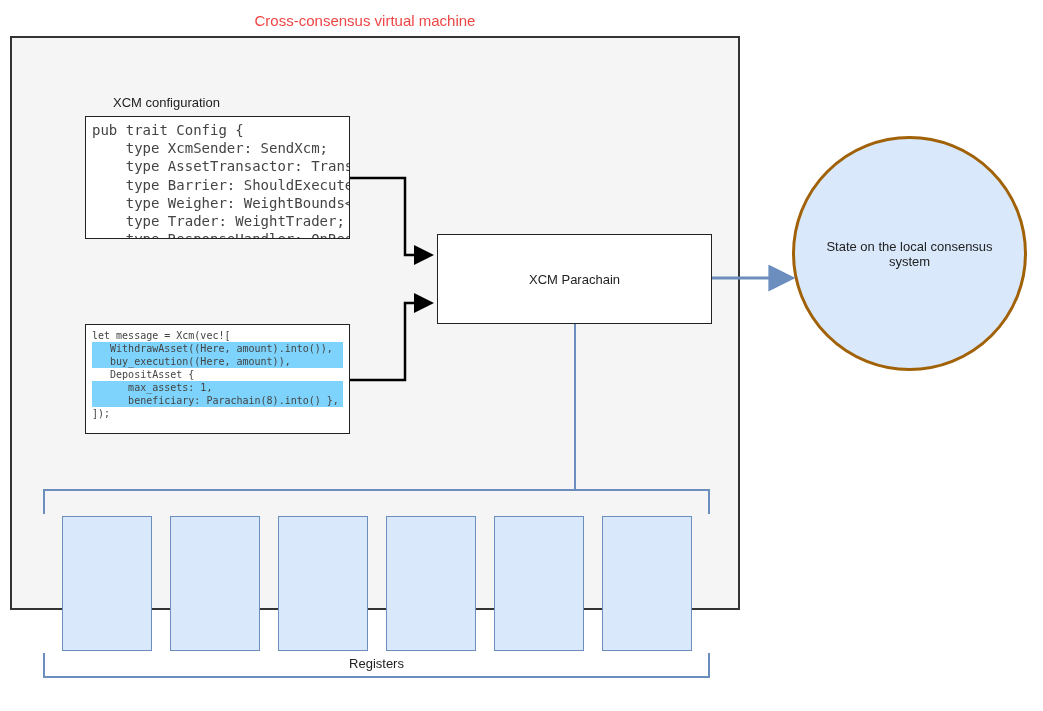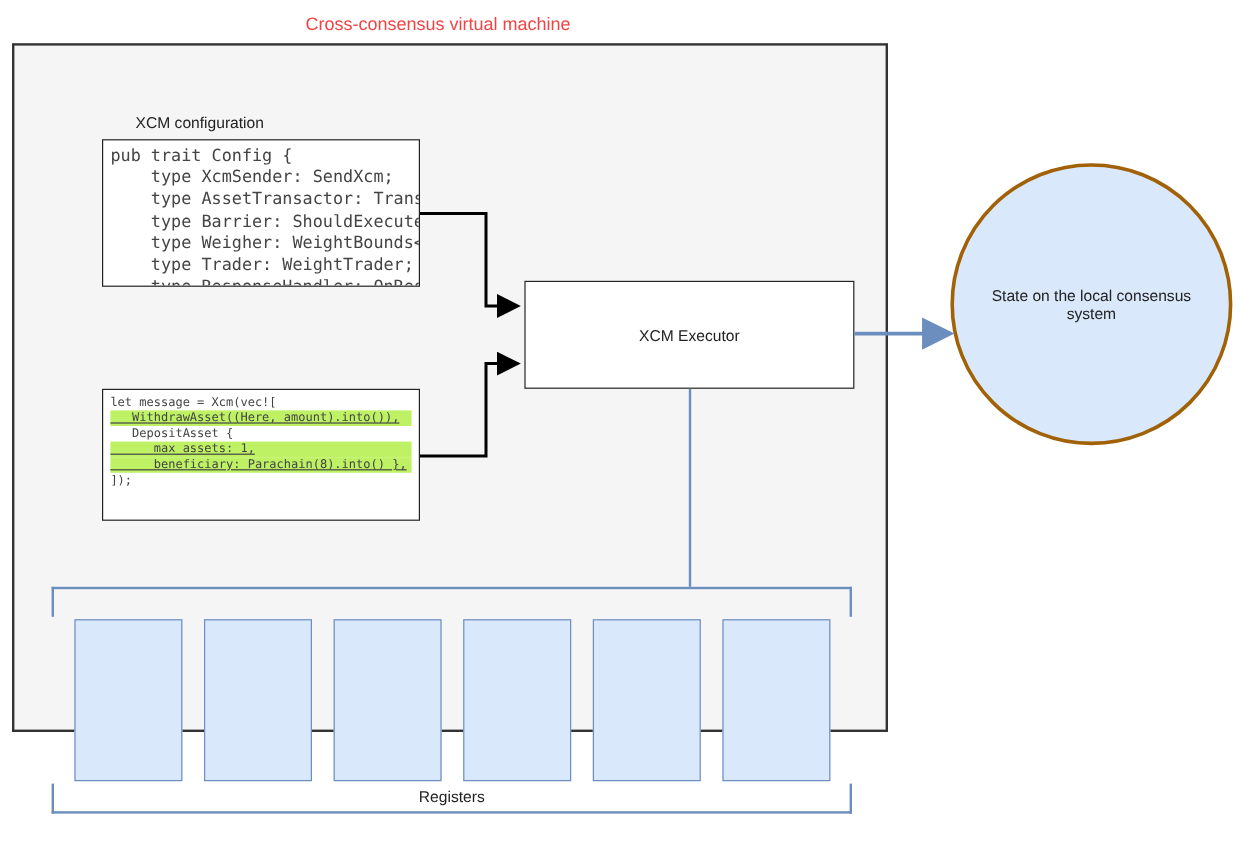--- a/index.html
+++ b/index.html
@@ -74,21 +74,21 @@
     border: 1px solid #222;
     box-sizing: border-box;
     padding: 4px 6px;
     font-family: Menlo, Consolas, monospace;
     font-size: 10px;
     line-height: 1.3;
     color: #444;
     overflow: hidden;
   }
   .message-box .ln { display: block; white-space: pre; }
-  .message-box .hl { background: #bef264; text-decoration: underline; }
+  .message-box .hl { background: #7dd3fc; }
   .executor-box {
     position: absolute;
     left: 437px;
     top: 234px;
     width: 275px;
     height: 90px;
     background: #fff;
     border: 1px solid #222;
     box-sizing: border-box;
     display: flex;
@@ -180,28 +180,29 @@
     type Weigher: WeightBounds&lt;Self::Call&gt;;
     type Trader: WeightTrader;
     type ResponseHandler: OnResponse;
     type AssetTrap: DropAssets;
 }</div>
 
   <div class="message-label">XCM message</div>
   <div class="message-box" id="message-box">
       <span class="ln">let message = Xcm(vec![</span>
       <span class="ln hl">   WithdrawAsset((Here, amount).into()),</span>
+      <span class="ln hl">   buy_execution((Here, amount)),</span>
       <span class="ln">   DepositAsset {</span>
       <span class="ln hl">      max_assets: 1,</span>
       <span class="ln hl">      beneficiary: Parachain(8).into() },</span>
       <span class="ln">]);</span>
     </div>
 
   <div class="executor-box">
-    <span>XCM Executor</span>
+    <span>XCM Parachain</span>
   </div>
 
   <div class="circle">
     <span>State on the local consensus system</span>
   </div>
 
   <div class="reg-bracket"></div>
   <div id="reg-slots">
       <div class="reg-slot" style="left: 62px;"></div>
       <div class="reg-slot" style="left: 170px;"></div>

